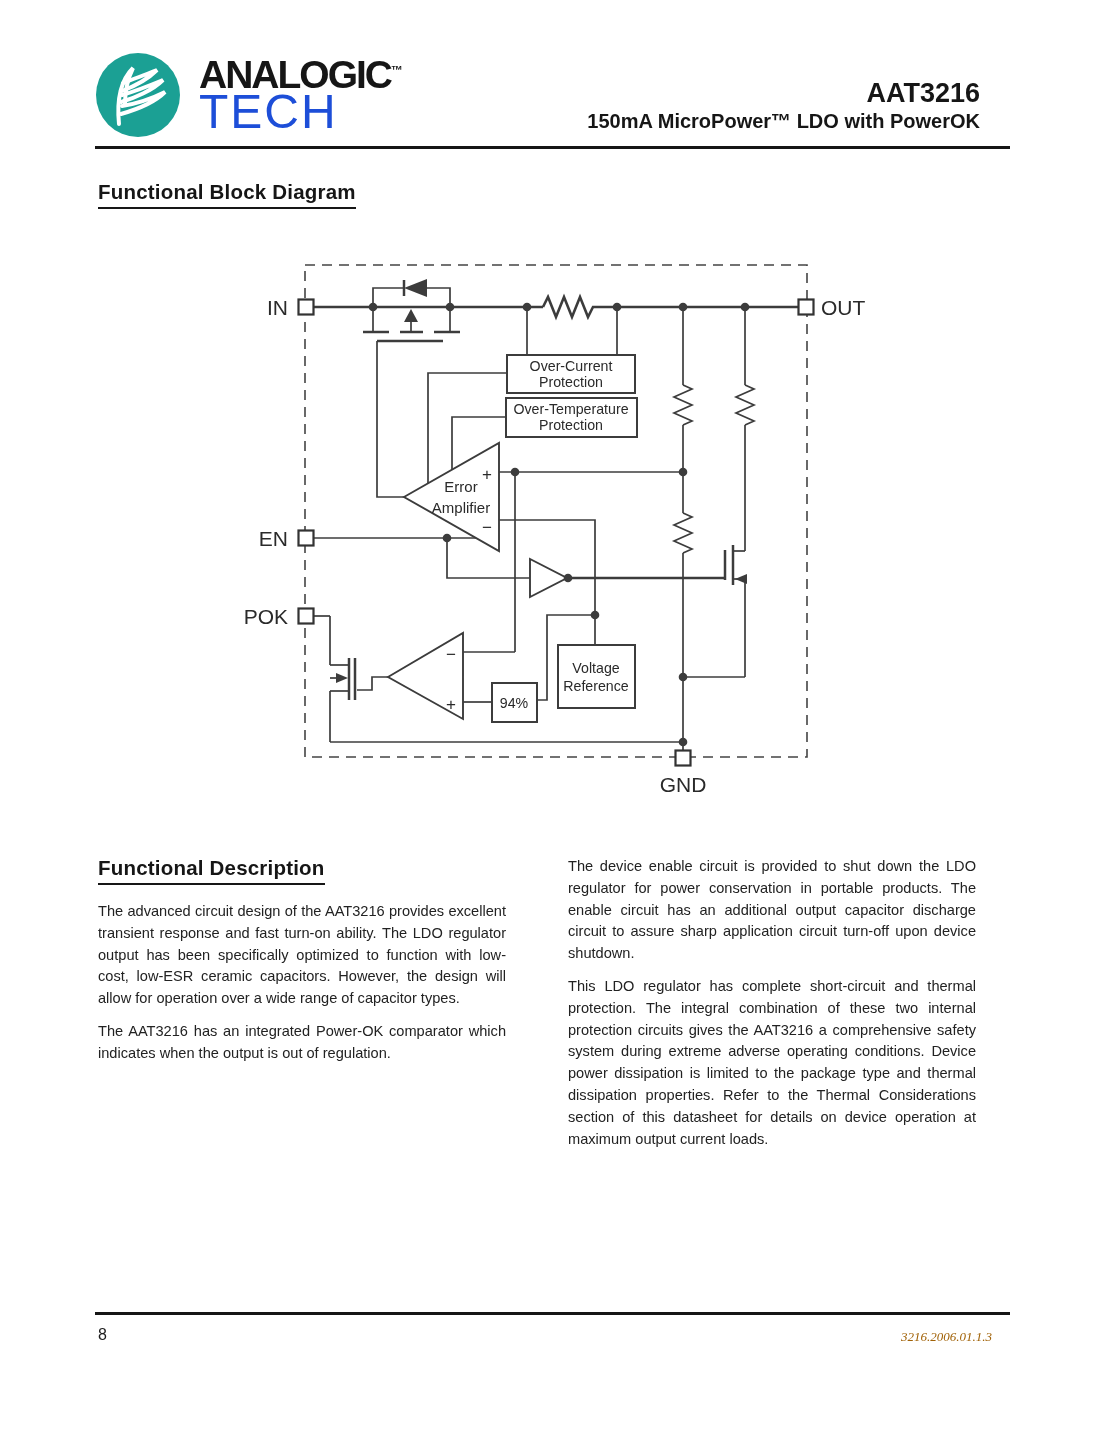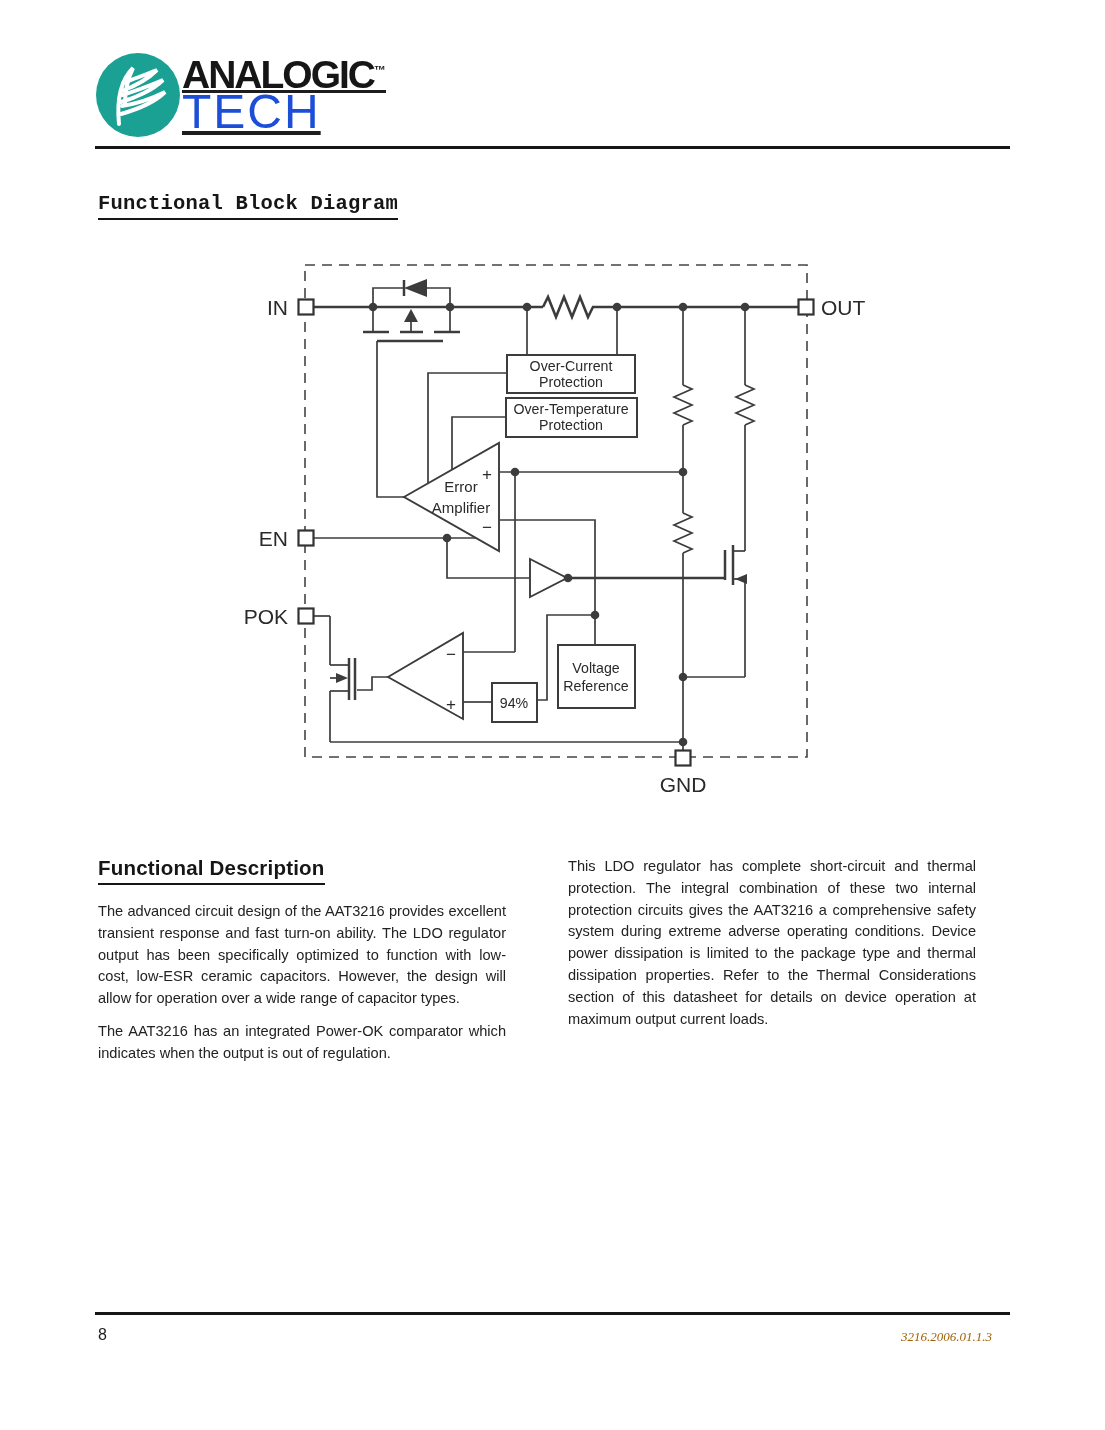--- a/index.html
+++ b/index.html
@@ -3,34 +3,34 @@
 <meta charset="utf-8">
 <style>
   html,body { margin:0; padding:0; background:#e8e8e8; }
   .page {
     position:relative; width:1105px; height:1430px; margin:0 auto;
     background:#ffffff; font-family:"Liberation Sans", sans-serif; color:#1d1d1d;
     overflow:hidden;
   }
   
   .logo-svg { position:absolute; left:95px; top:52px; width:86px; height:86px; }
-  .brand { position:absolute; left:182px; top:50px; width:214px;text-decoration:underline; }
+  .brand { position:absolute; left:199px; top:50px; width:214px; }
   .brand-line1 { font-size:39px; font-weight:bold; letter-spacing:-2px; color:#161616; line-height:40px; white-space:nowrap; }
   .brand-tm { font-size:12px; font-weight:bold; letter-spacing:0; vertical-align:14px; }
   .brand-line2 { font-size:48px; font-weight:normal; letter-spacing:2px; color:#1d4ed8; line-height:36px; text-align:left; margin-top:-1px; }
   .doc-title { position:absolute; right:125px; top:78px; text-align:right; }
   .part-number { font-size:27px; font-weight:bold; color:#161616; line-height:30px; }
   .part-subtitle { font-size:20px; font-weight:bold; color:#161616; line-height:26px; }
   .header-rule { position:absolute; left:95px; top:146px; width:915px; height:3px; background:#161616; }
   
   .section-heading {
     position:absolute; font-size:20.5px; font-weight:bold; color:#161616;
     border-bottom:2.5px solid #161616; padding-bottom:3px; letter-spacing:0.2px;
   }
-  #heading-diagram { left:98px; top:192px;font-family:Liberation Mono, monospace; }
+  #heading-diagram { left:98px; top:180px; }
   #heading-description { left:98px; top:856px;text-align:right; }
   
   .diagram-svg { position:absolute; left:240px; top:255px; width:640px; height:555px; }
   .diagram-svg text { font-family:"Liberation Sans", sans-serif; fill:#2a2a2a; }
   .wire  { stroke:#3c3c3c; stroke-width:1.7; fill:none; }
   .rail  { stroke:#3c3c3c; stroke-width:2.6; fill:none; }
   .thick { stroke:#3c3c3c; stroke-width:2.5; fill:none; }
   .boxshape { fill:#ffffff; stroke:#3c3c3c; stroke-width:2; }
   .tri   { fill:#ffffff; stroke:#3c3c3c; stroke-width:1.9; }
   .pin   { fill:#ffffff; stroke:#333333; stroke-width:2.2; }
@@ -61,20 +61,24 @@
       <path d="M24,72 C22,52 24,30 38,16 C33,26 30,40 30,52"></path>
       <path d="M26,62 C40,58 58,52 70,40 C58,46 40,52 27,54"></path>
       <path d="M26,50 C40,46 58,38 68,28 C56,33 38,40 27,43"></path>
       <path d="M27,39 C40,34 54,26 62,18 C52,22 36,28 28,31"></path>
     </g>
   </svg>
   <div class="brand">
     <div class="brand-line1"><span>ANALOGIC</span><span class="brand-tm">™</span></div>
     <div class="brand-line2">TECH</div>
   </div>
+  <div class="doc-title">
+    <div class="part-number">AAT3216</div>
+    <div class="part-subtitle">150mA MicroPower™ LDO with PowerOK</div>
+  </div>
   <div class="header-rule"></div>
 
   <div class="section-heading" id="heading-diagram">Functional Block Diagram</div>
 
   <svg class="diagram-svg" viewBox="240 255 640 555">
 
     <rect x="305" y="265" width="502" height="492" fill="none" stroke="#444" stroke-width="1.6" stroke-dasharray="10 7"></rect>
 
     <g>
       <polyline class="rail" points="313,307 543,307"></polyline>
@@ -222,20 +226,21 @@
   </svg>
 
   <div class="section-heading" id="heading-description">Functional Description</div>
 
   <div class="col" id="col-left">
     <p>The advanced circuit design of the AAT3216 provides excellent transient response and fast turn-on ability.  The LDO regulator output has been specifically optimized to function with low-cost, low-ESR ceramic capacitors.  However, the design will allow for operation over a wide range of capacitor types.</p>
     <p>The AAT3216 has an integrated Power-OK comparator which indicates when the output is out of regulation.</p>
   </div>
 
   <div class="col" id="col-right">
+    <p>The device enable circuit is provided to shut down the LDO regulator for power conservation in portable products.  The enable circuit has an additional output capacitor discharge circuit to assure sharp application circuit turn-off upon device shutdown.</p>
     <p>This LDO regulator has complete short-circuit and thermal protection.  The integral combination of these two internal protection circuits gives the AAT3216 a comprehensive safety system during extreme adverse operating conditions.  Device power dissipation is limited to the package type and thermal dissipation properties.  Refer to the Thermal Considerations section of this datasheet for details on device operation at maximum output current loads.</p>
   </div>
 
   <div class="footer-rule"></div>
   <div class="page-number">8</div>
   <div class="doc-code">3216.2006.01.1.3</div>
 
 </div>
 
 </body></html>

